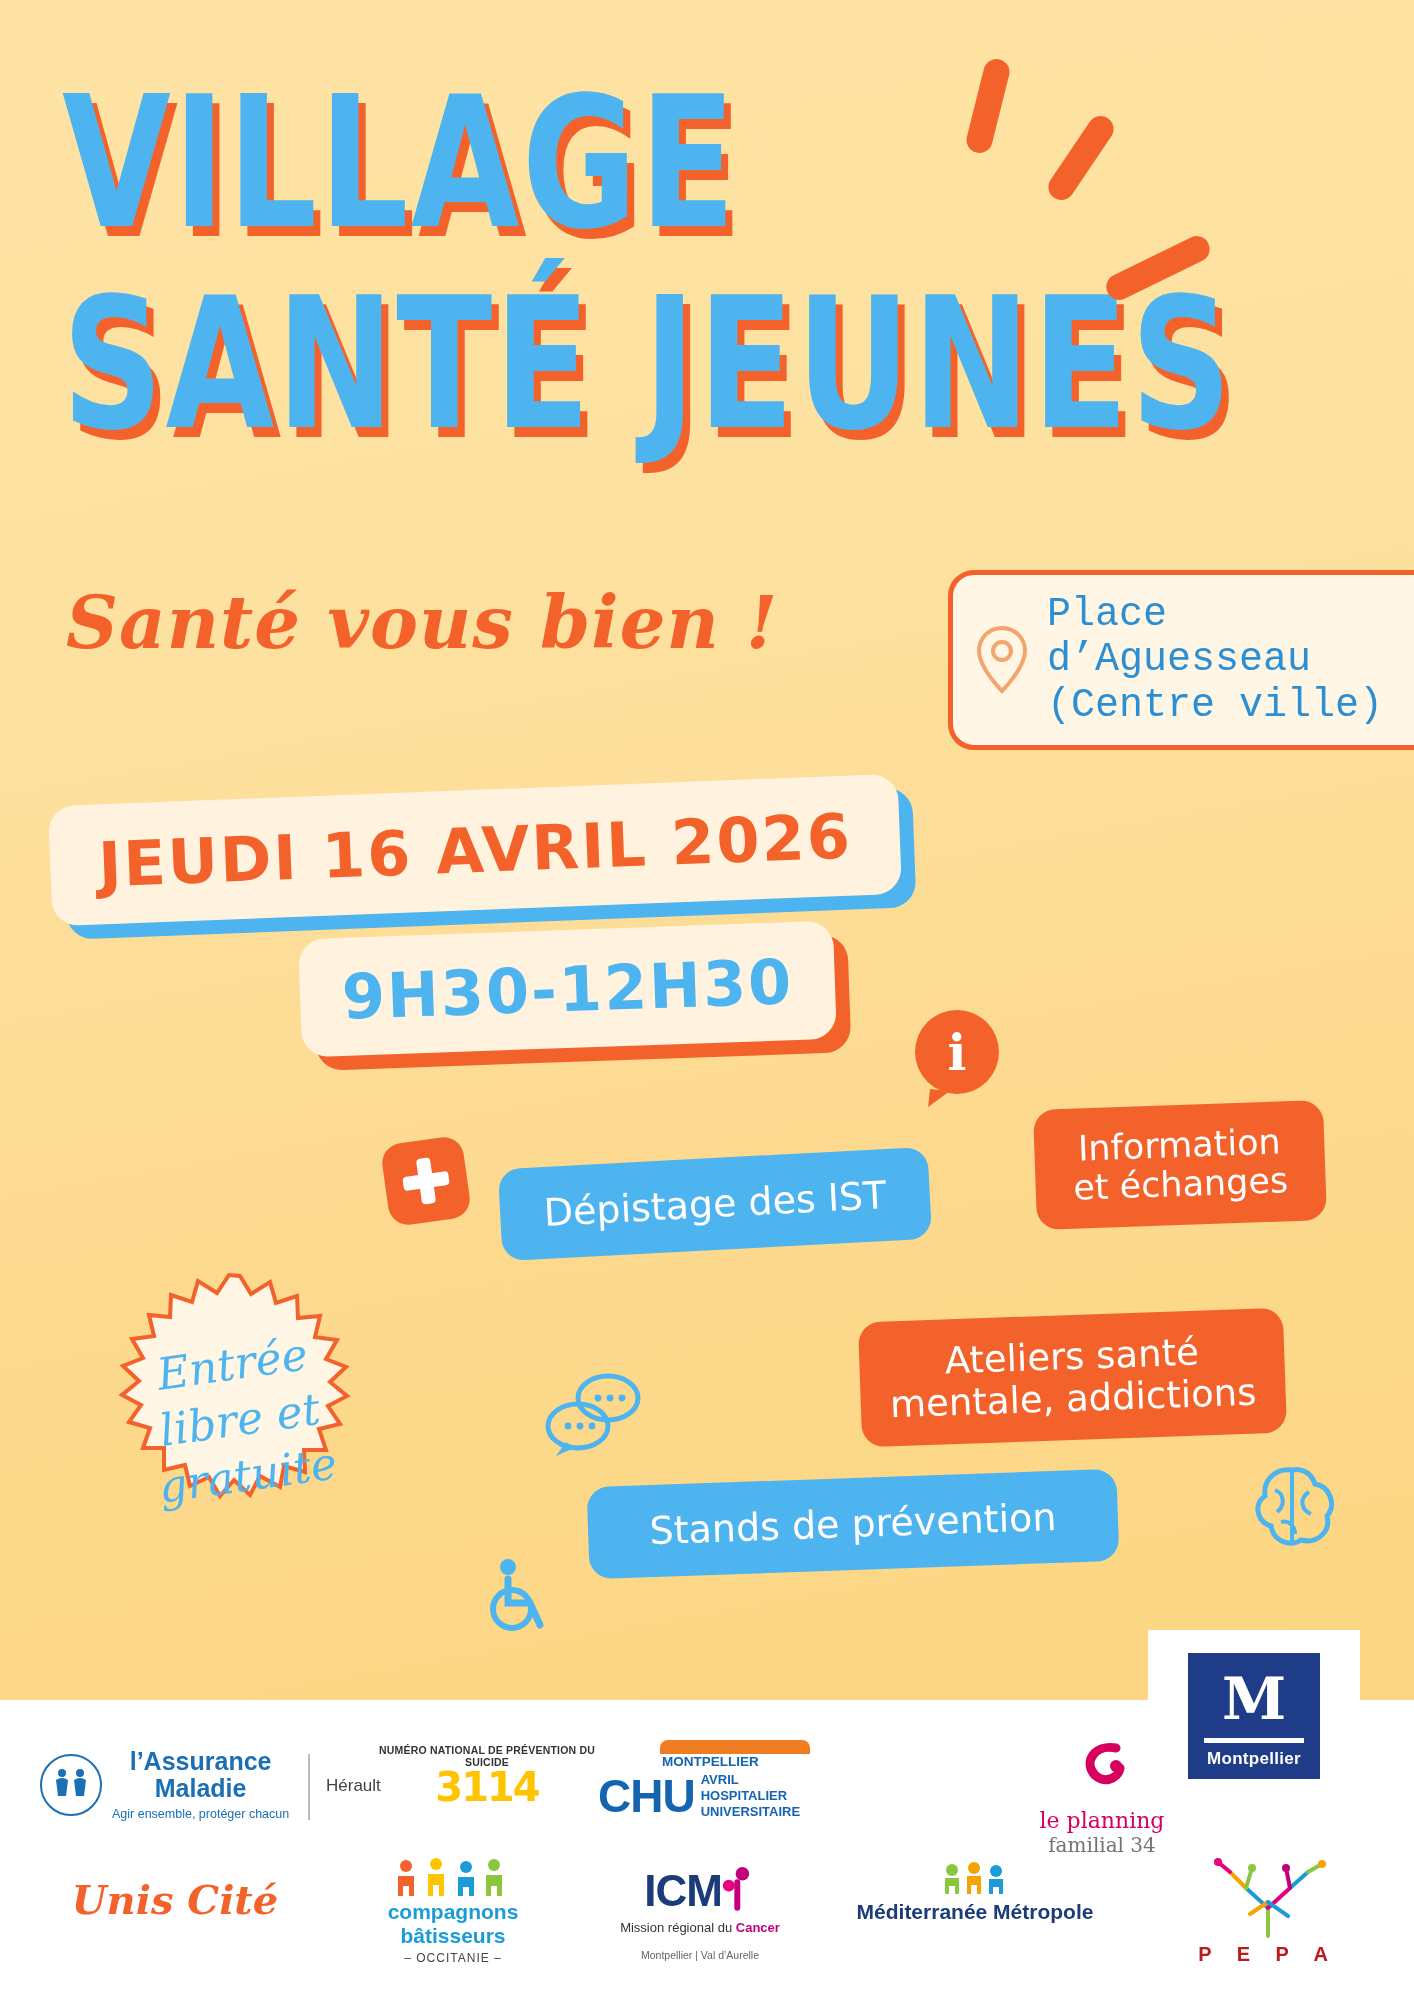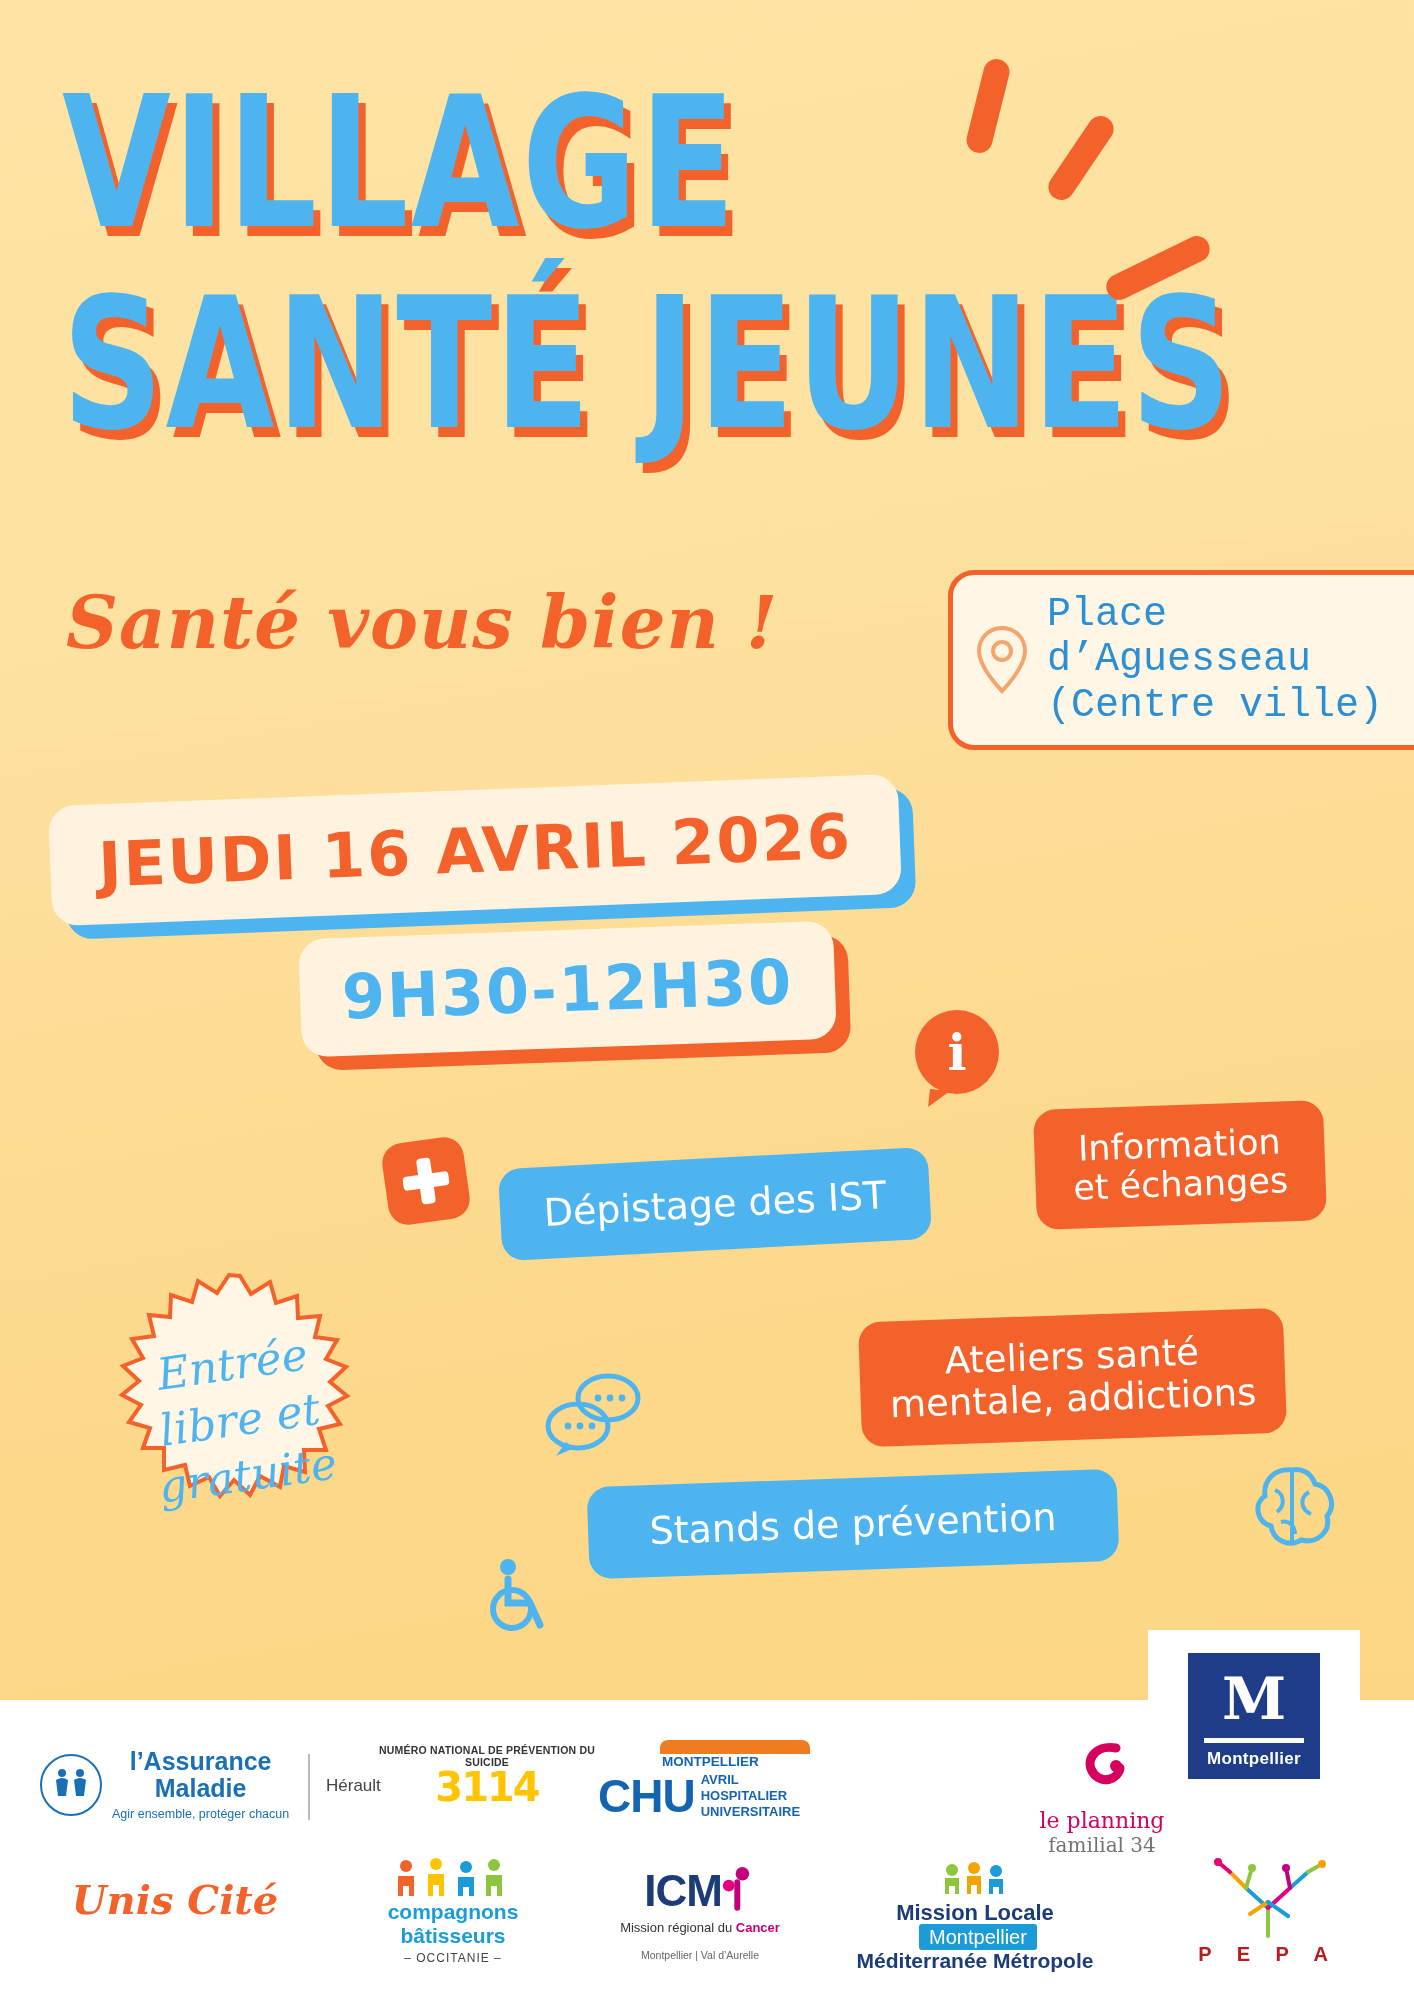--- a/index.html
+++ b/index.html
@@ -503,23 +503,20 @@
       <span>
         <svg viewBox="0 0 70 34" width="70" height="34">
           <circle cx="12" cy="8" r="6" fill="#8CC63F"></circle>
             <path d="M5 16 h14 v16 h-4 v-8 h-6 v8 h-4 z" fill="#8CC63F"></path>
           <circle cx="34" cy="6" r="6" fill="#F4A300"></circle>
             <path d="M27 14 h14 v18 h-4 v-9 h-6 v9 h-4 z" fill="#F4A300"></path>
           <circle cx="56" cy="9" r="6" fill="#1B9BD8"></circle>
             <path d="M49 17 h14 v15 h-4 v-7 h-6 v7 h-4 z" fill="#1B9BD8"></path>
         </svg>
       </span>
-      <div>
-        <span class="t1">Mission Locale</span><span class="badge">Montpellier</span>
-      </div>
       <div class="t2">Méditerranée Métropole</div>
     </div>
 
     <div class="logo l-pepa">
       <span>
         <svg viewBox="0 0 160 80" width="160" height="80">
           <g stroke-width="4" fill="none" stroke-linecap="round">
             <path d="M80 78 L80 44" stroke="#8CC63F"></path>
             <path d="M80 50 L58 30" stroke="#1B9BD8"></path>
               <path d="M80 50 L102 30" stroke="#E6007E"></path>

